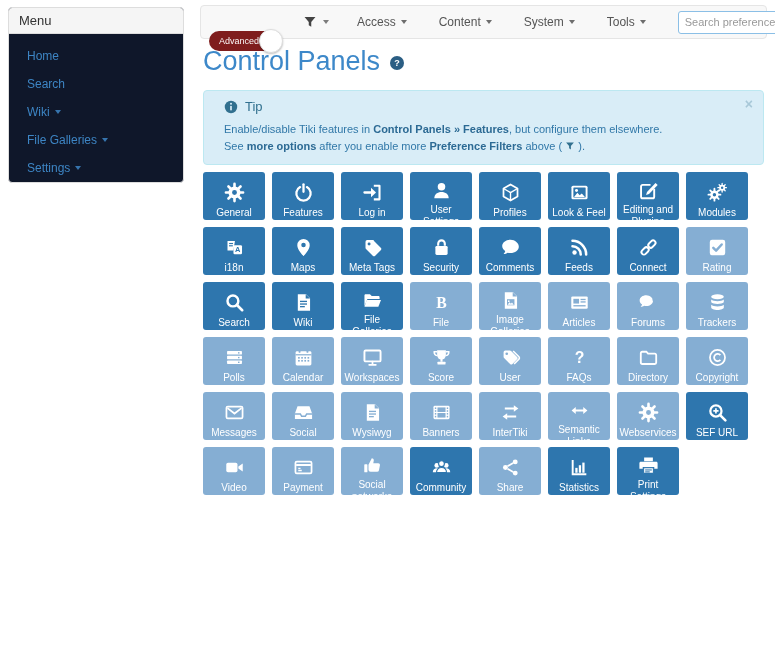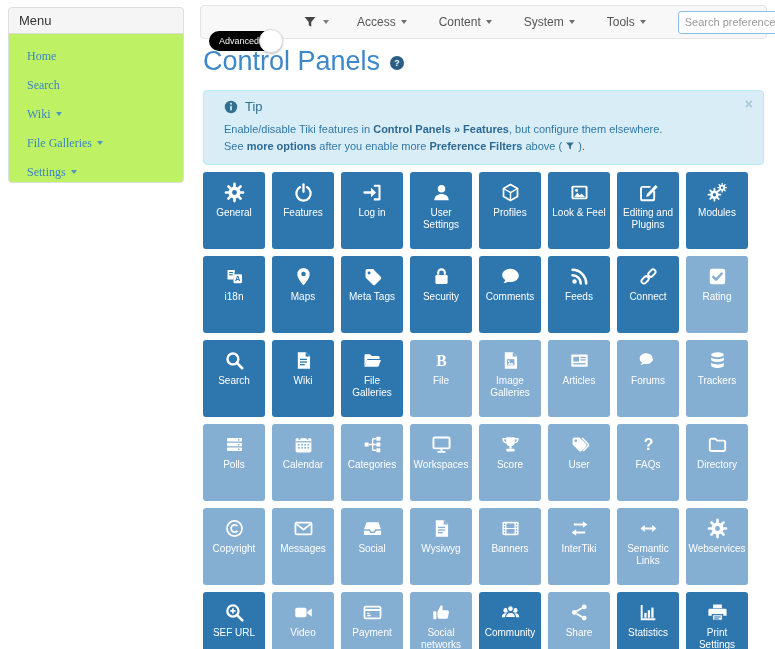--- a/index.html
+++ b/index.html
@@ -1,24 +1,24 @@
 <!DOCTYPE html>
 <html><head>
 <meta charset="utf-8">
 <style>
   * { margin:0; padding:0; box-sizing:border-box; }
   html,body { width:775px; height:649px; background:#fff; font-family:"Liberation Sans", sans-serif; overflow:hidden; position:relative; }
 
   
   .sidebar { position:absolute; left:8px; top:7px; width:176px; height:176px;
-             background:#bef264; border:1px solid #ddd; border-radius:4px; }
+             background:#0f172a; border:1px solid #ddd; border-radius:4px; }
   .sidebar-header { background:#f5f5f5; border-bottom:1px solid #ddd; border-radius:3px 3px 0 0;
                     padding:5px 10px; font-size:13px; color:#333; }
   .sidebar-body { padding:15px 18px 0 18px; }
-  .sidebar-body .item { margin-bottom:14px; font-size:12px; color:#3d85c4; cursor:pointer;font-family:Liberation Serif, serif; }
+  .sidebar-body .item { margin-bottom:14px; font-size:12px; color:#3d85c4; cursor:pointer; }
   .caret { display:inline-block; width:0; height:0; border-left:3.5px solid transparent;
            border-right:3.5px solid transparent; border-top:4px solid currentColor;
            margin-left:5px; vertical-align:2px; opacity:.85; }
 
   
   .toolbar { position:absolute; left:200px; top:5px; width:567px; height:34px;
              background:#f8f8f8; border:1px solid #e5e5e5; border-radius:4px;
              display:flex; align-items:center; padding:0 8px; }
   .toggle { position:relative; width:72px; height:20px; border-radius:10px;
             display:flex; align-items:center; cursor:pointer; flex:0 0 auto; }
@@ -51,21 +51,21 @@
   .tip-head svg { margin-right:7px; }
   .tip-close { position:absolute; right:10px; top:6px; color:#a8c8d8; font-size:14px;
                font-weight:bold; cursor:pointer; line-height:1; }
   .tip-line { font-size:11px; line-height:1.55; color:#3178a8; }
   .tip-line strong { color:#2c6a94; }
   .tip-funnel { display:inline-block; vertical-align:-1px; }
 
   
   .grid { position:absolute; left:203px; top:172px; width:546px;
           display:grid; grid-template-columns:repeat(8, 62px); gap:7px; }
-  .tile { width:62px; height:77px; border-radius:3px; cursor:pointer;
+  .tile { width:62px; height:48px; border-radius:3px; cursor:pointer;
           display:flex; flex-direction:column; align-items:center;
           padding-top:8px; overflow:hidden; }
   .tile.dark  { --bg:#2e76ae; background:var(--bg); }
   .tile.light { --bg:#85aed3; background:var(--bg); }
   .tile .icw { height:24px; display:flex; align-items:center; justify-content:center; }
   .tile .ic { width:21px; height:21px; }
   .tile .lbl { margin-top:3px; font-size:10px; line-height:1.18; color:#fff;
                text-align:center; padding:0 2px; }
   .hole { fill:var(--bg); }
   .holestroke { stroke:var(--bg); fill:none; }
@@ -79,21 +79,21 @@
   <div class="sidebar-body">
       <div class="item">Home</div>
       <div class="item">Search</div>
       <div class="item">Wiki<span class="caret"></span></div>
       <div class="item">File Galleries<span class="caret"></span></div>
       <div class="item">Settings<span class="caret"></span></div>
     </div>
 </div>
 
 <div class="toolbar">
-  <div class="toggle" id="advToggle" style="background: #000000; margin-top: 37px;">
+  <div class="toggle" id="advToggle" style="background: #7f1d1d; margin-top: 37px;">
     <span class="toggle-label">Advanced</span>
     <span class="toggle-knob"></span>
   </div>
   <div class="funnel-btn">
     <svg width="14" height="14" viewBox="0 0 18 18">
       <path d="M2 2.5h14L10.6 9v6.2l-3.2-2V9z" fill="#444"></path>
     </svg>
     <span class="caret"></span>
   </div>
   <div class="top-menus">
@@ -403,34 +403,20 @@
             <rect x="13" y="14.8" width="1.9" height="1.9"></rect>
             <rect x="16.6" y="14.8" width="1.9" height="1.9"></rect>
           </g>
         </svg>
       </div>
       <div class="lbl">Calendar</div>
     </div>
     <div class="tile light">
       <div class="icw">
         <svg class="ic" viewBox="0 0 24 24">
-          <g fill="#fff">
-            <rect x="3" y="9.8" width="4.6" height="4.4" rx=".6"></rect>
-            <rect x="16.4" y="3.2" width="4.6" height="4.4" rx=".6"></rect>
-            <rect x="16.4" y="9.8" width="4.6" height="4.4" rx=".6"></rect>
-            <rect x="16.4" y="16.4" width="4.6" height="4.4" rx=".6"></rect>
-          </g>
-          <path d="M7.6 12h4.6M12.2 5.4v13.2M12.2 5.4h4.2M12.2 12h4.2M12.2 18.6h4.2" stroke="#fff" stroke-width="1.5" fill="none"></path>
-        </svg>
-      </div>
-      <div class="lbl">Categories</div>
-    </div>
-    <div class="tile light">
-      <div class="icw">
-        <svg class="ic" viewBox="0 0 24 24">
           <rect x="2.8" y="4" width="18.4" height="12.4" rx="1.4" fill="none" stroke="#fff" stroke-width="2.2"></rect>
           <path d="M12 16.6v3.2M8.2 20.4h7.6" stroke="#fff" stroke-width="2" stroke-linecap="round"></path>
         </svg>
       </div>
       <div class="lbl">Workspaces</div>
     </div>
     <div class="tile light">
       <div class="icw">
         <svg class="ic" viewBox="0 0 24 24">
           <path d="M7 3.6h10v5.6a5 5 0 0 1-10 0z" fill="#fff"></path>

